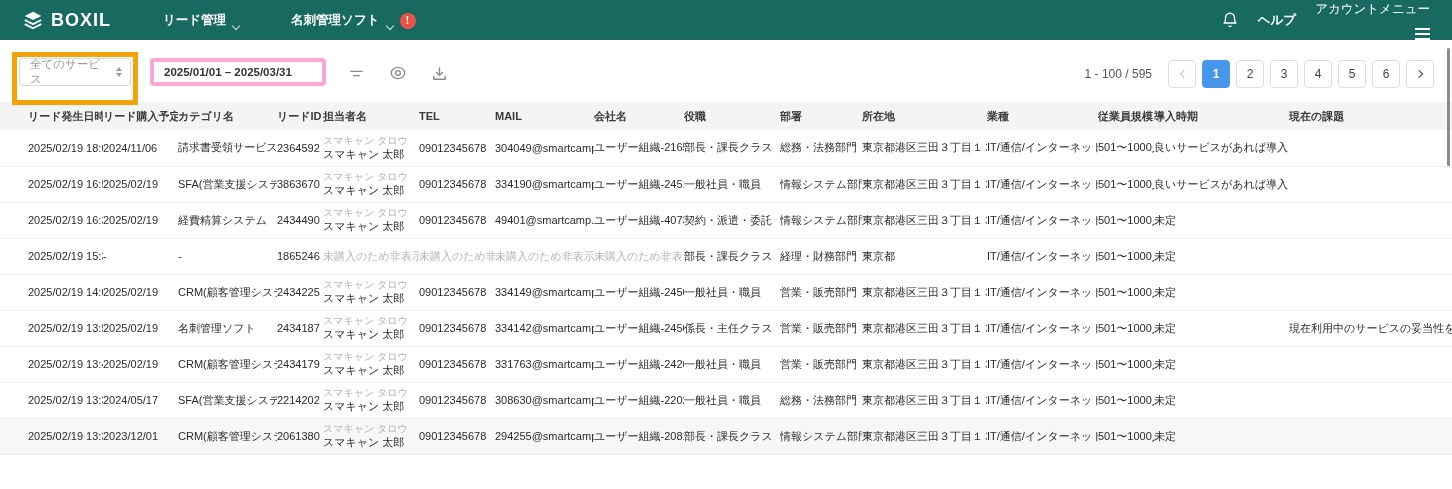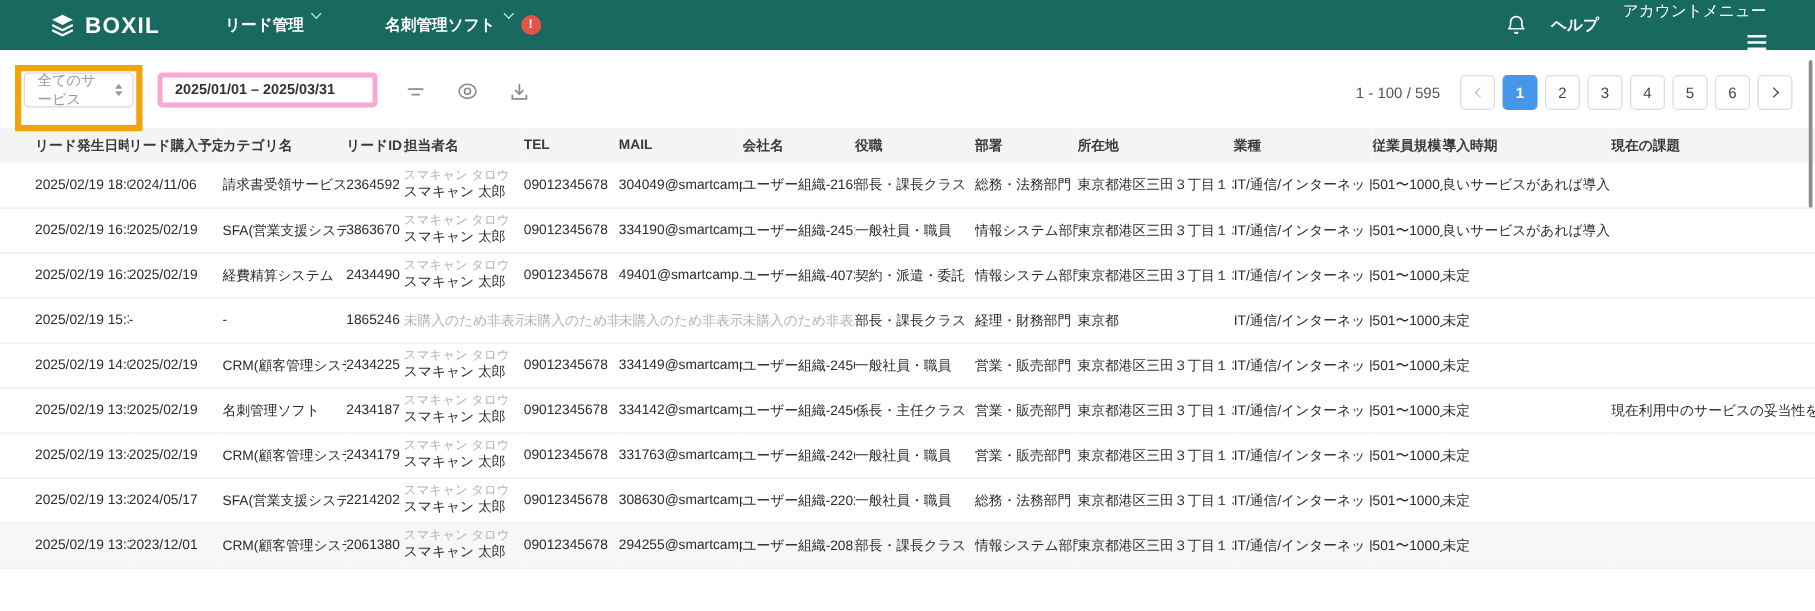--- a/index.html
+++ b/index.html
@@ -1,45 +1,45 @@
 <!DOCTYPE html>
 <html><head>
 <meta charset="utf-8">
 <style>
   * { margin:0; padding:0; box-sizing:border-box; }
   html,body { width:1452px; height:489px; overflow:hidden; background:#fff;
     font-family:"Liberation Sans","DejaVu Sans",sans-serif; }
   .screen { position:relative; width:1452px; height:489px; overflow:hidden; background:#fff; }
 
   
-  .topbar { height:40px; background:#186a61; display:flex; align-items:center; padding:0 39px; color:#fff; }
+  .topbar { height:40px; background:#186a61; display:flex; align-items:center; padding:0 22px; color:#fff; }
   .brand { display:flex; align-items:center; gap:7px; }
   .brand-name { font-size:18px; font-weight:bold; letter-spacing:1px; }
   .main-nav { display:flex; align-items:center; margin-left:52px; gap:52px; }
-  .nav-item { display:flex; align-items:flex-start; gap:7px; font-size:12.5px; font-weight:bold; cursor:pointer; }
+  .nav-item { display:flex; align-items:flex-end; gap:7px; font-size:12.5px; font-weight:bold; cursor:pointer; }
   .caret { width:6px; height:6px; border-right:1.6px solid #cfe3df; border-bottom:1.6px solid #cfe3df; transform:rotate(45deg); margin-top:-4px; }
   .nav-badge { width:16px; height:16px; border-radius:50%; background:#e85349; color:#fff; font-size:10px; font-weight:bold;
     display:flex; align-items:center; justify-content:center; }
   .topbar-right { margin-left:auto; display:flex; align-items:center; gap:19px; }
   .top-link { font-size:12.5px; font-weight:bold; cursor:pointer; }
   .account { display:flex; align-items:flex-end; gap:10px; font-size:12.5px; font-weight:normal; cursor:pointer;flex-direction:column; }
   .burger { display:flex; flex-direction:column; gap:3px; }
   .burger i { display:block; width:15px; height:2px; background:#fff; }
 
   
   .page-title { margin:20px 0 0 18px; font-size:16px; font-weight:500; color:#3c3c3c; }
 
   .filter-row { position:relative; margin-top:12px; padding:0 18px; height:48px; display:flex; align-items:flex-start; }
   .highlight-box { border:5px solid #f2a30a; padding:1px 2px 14px 2px; margin-left:-6px; background:#fff; }
   .sel { display:flex; align-items:center; height:28px; background:#fff; border:1px solid #d9d9d9; border-radius:4px;
     padding:0 8px 0 10px; font-size:11.5px; color:#333; cursor:pointer; }
   .sel .updown { margin-left:auto; display:flex; flex-direction:column; align-items:center; padding-left:10px; }
   .tri-up { width:0; height:0; border-left:3.5px solid transparent; border-right:3.5px solid transparent; border-bottom:4px solid #9a9a9a; margin-bottom:2px; }
   .tri-down { width:0; height:0; border-left:3.5px solid transparent; border-right:3.5px solid transparent; border-top:4px solid #9a9a9a; }
-  .sel-service { width:88px; color:#9a9a9a; }
+  .sel-service { width:112px; color:#9a9a9a; }
   .sel-datetype { width:162px; margin-left:14px; margin-top:6px; }
   .date-input { margin-left:12px; margin-top:6px; width:176px; height:28px; border:4px solid #f9a8d4; border-radius:4px;
     display:flex; align-items:center; padding:0 10px; font-size:11.5px; color:#333; font-weight:bold; cursor:text; }
   .icon-group { display:flex; align-items:center; gap:24px; margin-left:22px; margin-top:12px; }
   .icon-btn { color:#8c8c8c; cursor:pointer; display:flex; }
 
   .pagination { margin-left:auto; margin-top:8px; display:flex; align-items:center; gap:6px; }
   .range-text { font-size:12px; color:#555; margin-right:10px; }
   .pg-btn { min-width:28px; height:28px; border:1px solid #dcdcdc; border-radius:4px; background:#fff; font-size:12px; color:#444;
     display:flex; align-items:center; justify-content:center; cursor:pointer; font-family:inherit; }

